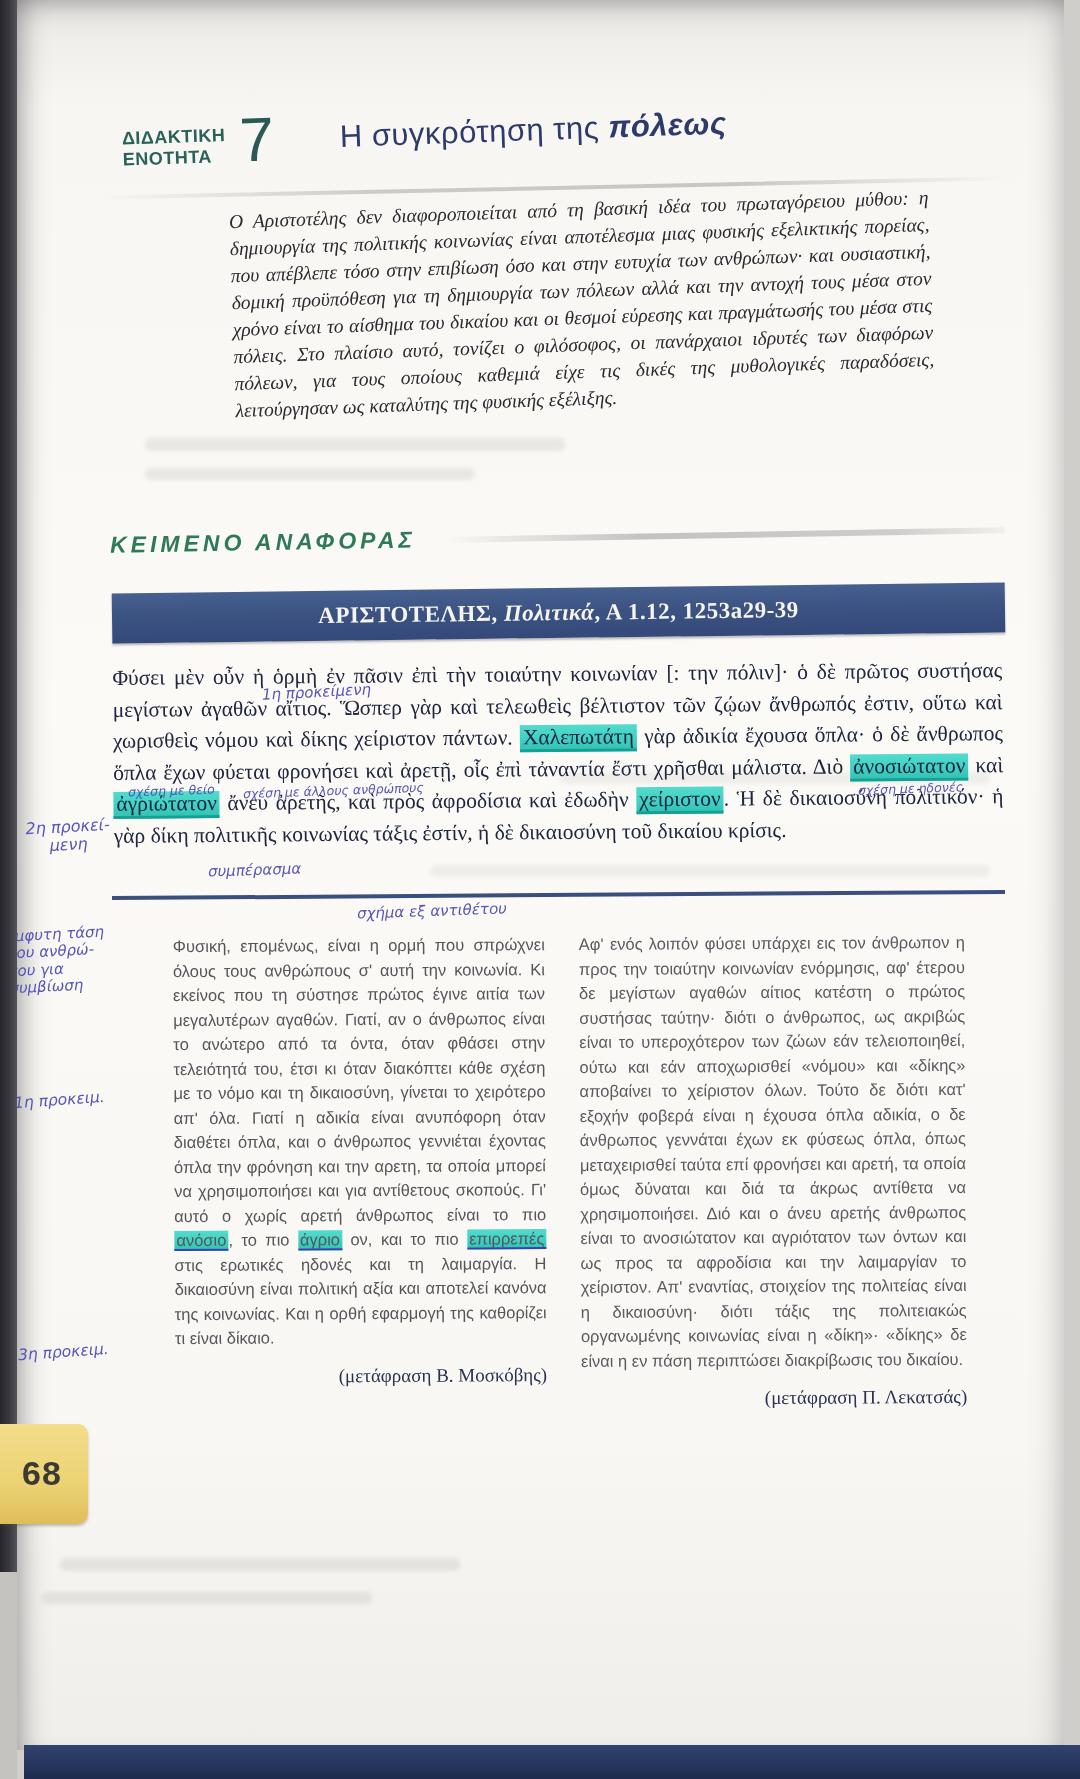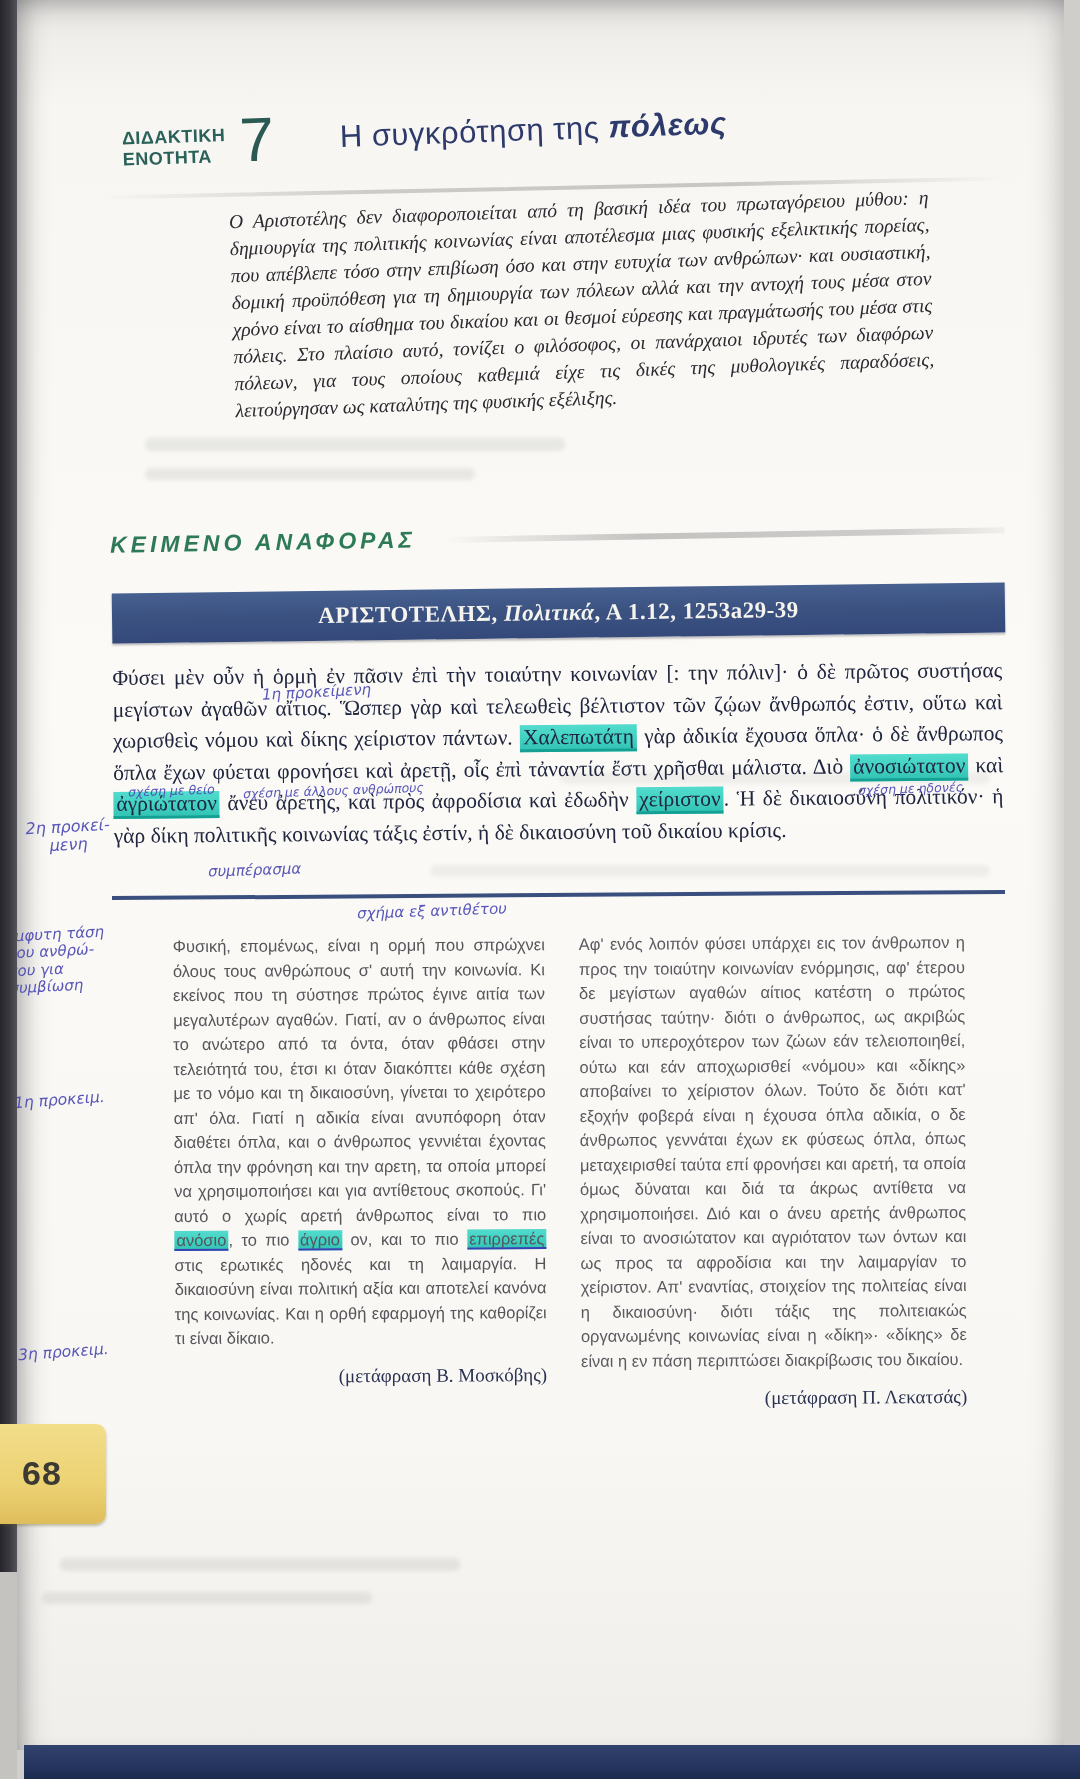--- a/index.html
+++ b/index.html
@@ -9,21 +9,21 @@
   #page{position:absolute;left:16px;top:0;width:1048px;height:1750px;
         background:linear-gradient(180deg,#eceae6 0%,#f7f6f2 6%,#fbfaf6 40%,#f8f7f3 82%,#efeeea 100%);
         box-shadow:inset 22px 0 28px -18px rgba(40,40,45,.45), inset -26px 0 30px -22px rgba(90,90,95,.35),
                    inset 0 26px 26px -20px rgba(120,120,125,.5);}
   #binding{position:absolute;left:0;top:0;width:17px;height:1572px;
         background:linear-gradient(90deg,#26252b 0%,#3a3940 55%,#55535b 100%);}
   #binding-fade{position:absolute;left:0;top:1572px;width:17px;height:207px;background:#c4c3bf;}
   #bottom-bar{position:absolute;left:24px;top:1745px;width:1056px;height:34px;
         background:linear-gradient(180deg,#31426e 0%,#24335c 70%,#1c2a4e 100%);}
   
-  #page-tab{position:absolute;left:0;top:1424px;width:106px;height:100px;
+  #page-tab{position:absolute;left:0;top:1424px;width:88px;height:100px;
         background:linear-gradient(180deg,#f2dd8a 0%,#ecd273 60%,#dfbd5c 100%);
         border-radius:0 10px 10px 0;box-shadow:0 2px 3px rgba(90,80,40,.35);}
   #page-number{position:absolute;left:22px;top:30px;font-family:"Liberation Sans",sans-serif;
         font-size:34px;font-weight:bold;color:#3b3a33;letter-spacing:1px;}
   
   #unit-header{position:absolute;left:122px;top:104px;transform:rotate(-2deg);display:flex;align-items:flex-start;}
   #unit-label{font-family:"Liberation Sans",sans-serif;font-size:18px;font-weight:bold;
         color:#2a6159;line-height:21px;letter-spacing:.5px;white-space:pre-line;margin-top:14px;}
   #unit-number{font-family:"Liberation Sans",sans-serif;font-size:62px;font-weight:500;
         color:#2b5a55;margin:0 0 0 14px;line-height:60px;}

